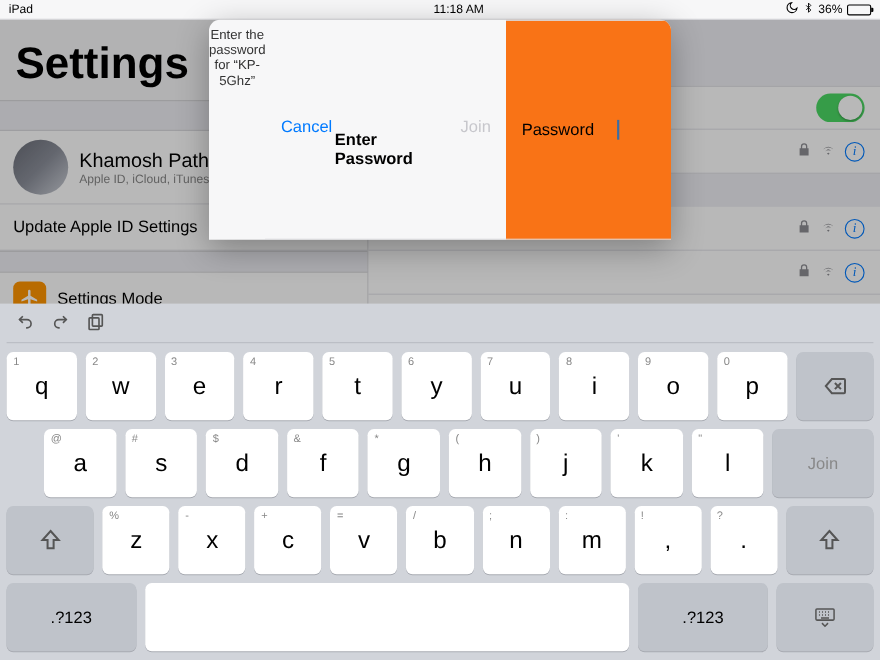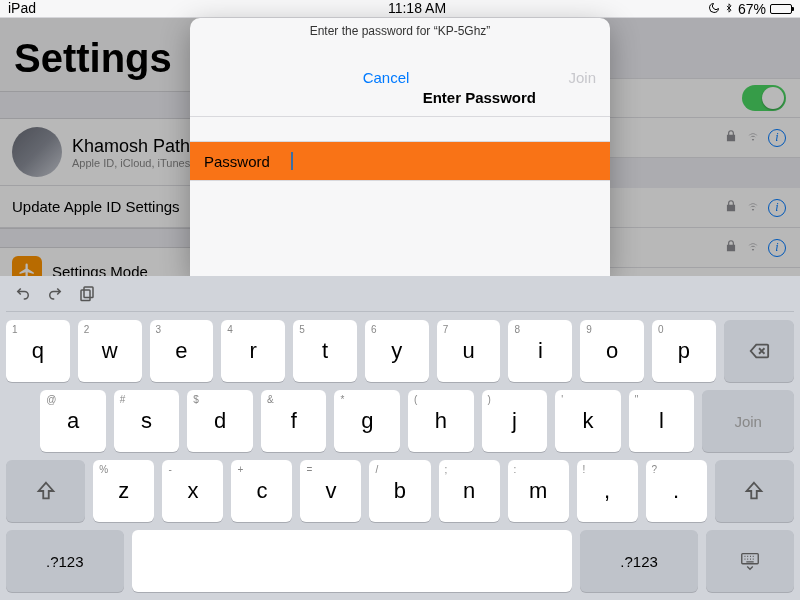--- a/index.html
+++ b/index.html
@@ -1,20 +1,20 @@
 <!DOCTYPE html>
 <html><head>
 <meta charset="utf-8">
 <style>
   * { box-sizing: border-box; margin: 0; padding: 0; font-family: -apple-system, "Helvetica Neue", Arial, sans-serif; }
   html, body { width: 800px; height: 600px; overflow: hidden; }
   body { background: #efeff4; position: relative; }
 
   
-  .statusbar { height: 18px; background: #f7f7f8; display: flex; justify-content: space-between; padding: 0 8px; font-size: 14px; color: #000; border-bottom: 1px solid #d6d6da; }
+  .statusbar { height: 18px; background: #f7f7f8; display: flex; align-items: center; justify-content: space-between; padding: 0 8px; font-size: 11px; color: #000; border-bottom: 1px solid #d6d6da; }
   .statusbar .center { position: absolute; left: 0; right: 0; text-align: center; pointer-events: none; margin-left: 34px; }
   .statusbar .right { display: flex; align-items: center; gap: 4px; }
   .batt { display: inline-block; width: 22px; height: 10px; border: 1px solid #000; border-radius: 2px; position: relative; }
   .batt::after { content: ""; position: absolute; right: -3px; top: 2px; width: 2px; height: 4px; background: #000; border-radius: 0 1px 1px 0; }
   .batt .fill { background: #000; height: 100%; }
 
   
   .bg { position: absolute; inset: 18px 0 0 0; }
   .bg-dim { position: absolute; inset: 18px 0 0 0; background: rgba(0,0,0,0.28); z-index: 5; pointer-events: none; }
   .sidebar { position: absolute; left: 0; top: 0; width: 335px; bottom: 0; background: #f7f7f8; border-right: 1px solid #c8c8cc; }
@@ -29,23 +29,23 @@
   .detail { position: absolute; left: 335px; right: 0; top: 0; bottom: 0; background: #efeff4; }
   .drow { display: flex; align-items: center; justify-content: space-between; background: #fff; border-bottom: 1px solid #e2e2e6; padding: 10px 14px; font-size: 14px; height: 40px;}
   .drow.first { border-top: 1px solid #e2e2e6; margin-top: 60px; }
   .switch { width: 44px; height: 26px; background: #4cd964; border-radius: 13px; position: relative; }
   .switch::after { content: ""; position: absolute; right: 2px; top: 2px; width: 22px; height: 22px; background: #fff; border-radius: 11px; box-shadow: 0 1px 2px rgba(0,0,0,.3); }
   .net-icons { display: flex; align-items: center; gap: 8px; color: #8e8e93; }
   .ic { width: 14px; height: 14px; }
   .info-i { width: 18px; height: 18px; border: 1.5px solid #007aff; border-radius: 50%; display: flex; align-items: center; justify-content: center; color: #007aff; font-family: Georgia, serif; font-size: 12px; font-style: italic; }
 
   
-  .modal { position: absolute; z-index: 10; left: 190px; top: 18px; width: 420px; height: 258px; background: #f7f7f8; border-radius: 10px 10px 0 0; box-shadow: 0 8px 30px rgba(0,0,0,.3); overflow: hidden; display: flex; flex-direction: column; }
+  .modal { position: absolute; z-index: 10; left: 190px; top: 18px; width: 420px; height: 200px; background: #f7f7f8; border-radius: 10px 10px 0 0; box-shadow: 0 8px 30px rgba(0,0,0,.3); overflow: hidden; display: flex; }
   .modal-top { text-align: center; font-size: 12px; color: #333; padding: 6px 0 4px; }
-  .modal-hdr { display: flex; align-items: center; justify-content: flex-end; padding: 6px 14px 10px; border-bottom: 1px solid #d9d9dd; }
+  .modal-hdr { display: flex; align-items: center; justify-content: center; padding: 6px 14px 10px; border-bottom: 1px solid #d9d9dd; }
   .modal-hdr .btn { font-size: 15px; width: 60px; }
   .modal-hdr .cancel { color: #007aff; text-align: left; }
   .modal-hdr .join { color: #c7c7cc; text-align: right; }
   .modal-hdr .ttl { font-weight: 600; font-size: 15px; margin-top: 41px; }
   .spacer { height: 24px; }
   .pwd-row { display: flex; align-items: center; background: #f97316; border-top: 1px solid #d9d9dd; border-bottom: 1px solid #d9d9dd; padding: 10px 14px; font-size: 15px; }
   .pwd-row label { width: 85px; }
   .pwd-row input { border: none; outline: none; font-size: 15px; flex: 1; background: transparent; }
   .cursor { width: 2px; height: 18px; background: #3a6ea5; margin-left: 2px; }
   .hint { font-size: 12px; color: #8a8a8f; padding: 8px 14px; line-height: 1.4; }
@@ -78,21 +78,21 @@
     <span>
       <svg viewBox="0 0 24 24" width="12" height="12" fill="none" stroke="#000" stroke-width="2">
           <path d="M21 13A9 9 0 1 1 11 3a7 7 0 0 0 10 10z"></path>
         </svg>
     </span>
     <span>
       <svg viewBox="0 0 24 24" width="10" height="12" fill="none" stroke="#000" stroke-width="2">
           <path d="M7 7l10 10-5 5V2l5 5L7 17"></path>
         </svg>
     </span>
-    <span>67%</span>
+    <span>36%</span>
     <span class="batt"><span class="fill" style="width:67%"></span></span>
   </span>
 </div>
 
 <div class="bg">
   <div class="sidebar">
     <div class="title">Settings</div>
     <div class="divider"></div>
     <div class="row">
       <div class="avatar"></div>

